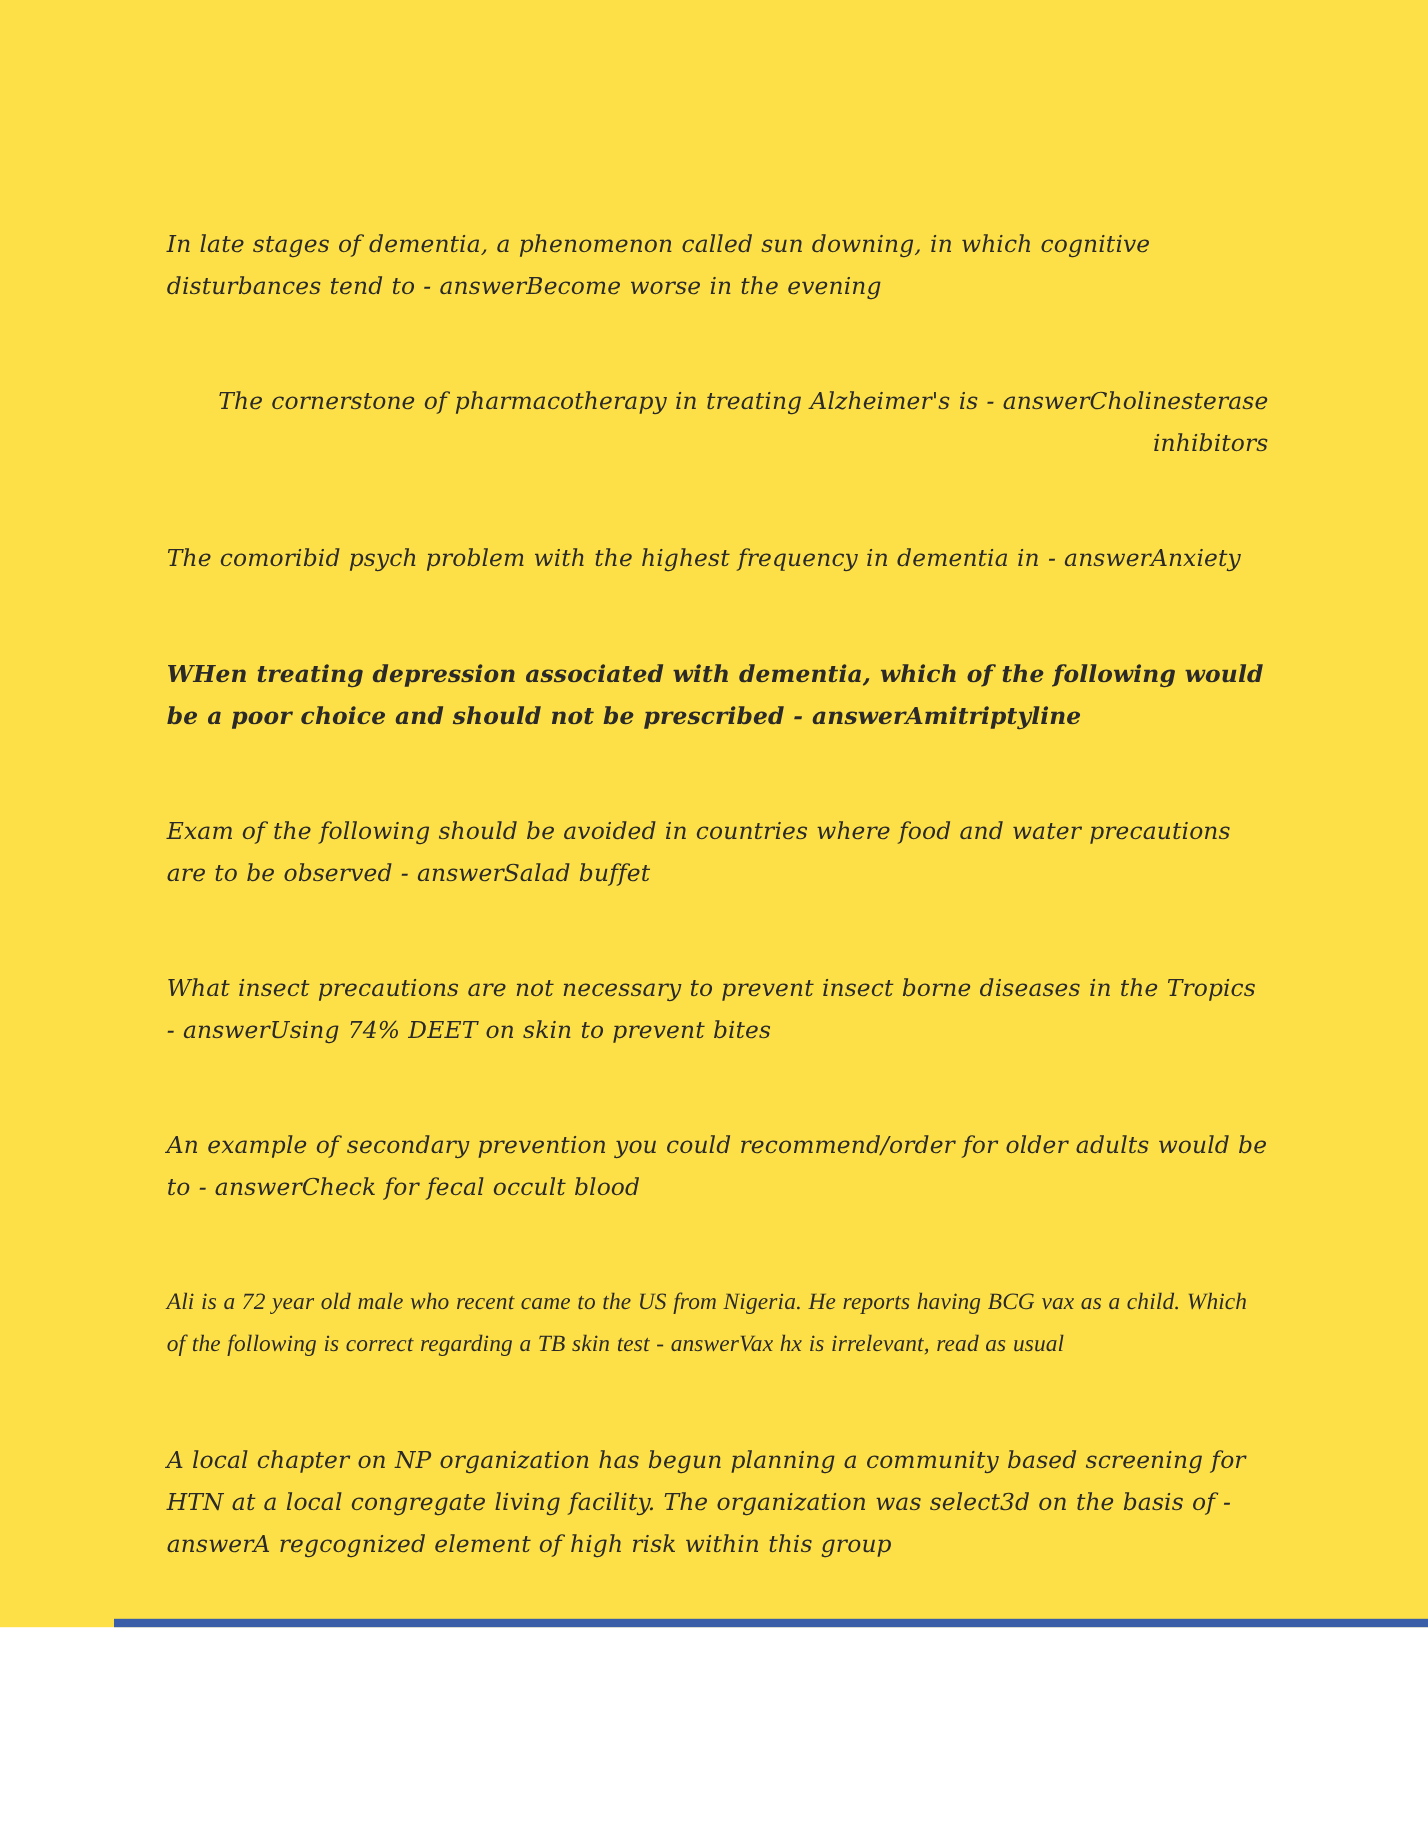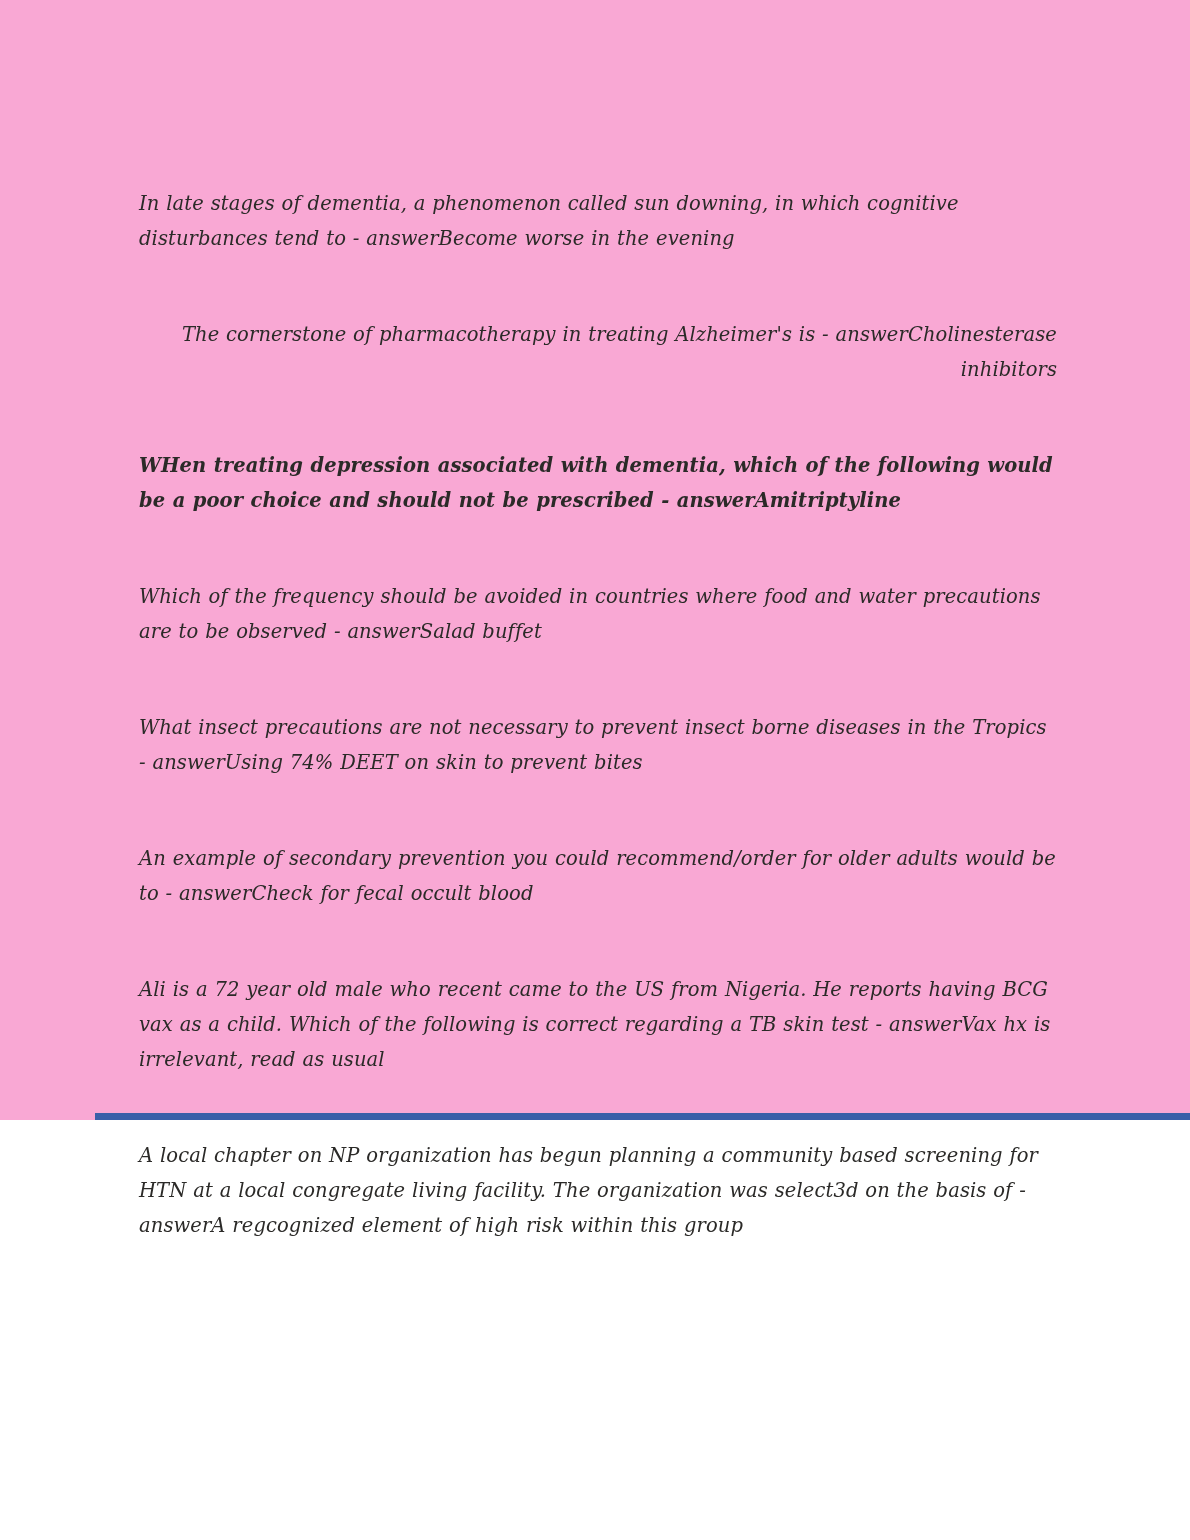--- a/index.html
+++ b/index.html
@@ -12,22 +12,22 @@
     height: 1540px;
     position: relative;
     overflow: hidden;
     font-family: "DejaVu Serif", "Liberation Serif", serif;
   }
   .page {
     position: absolute;
     top: 0;
     left: 0;
     width: 1190px;
-    height: 1120px;
-    background: #f9a8d4;
+    height: 1356px;
+    background: #fde047;
   }
   .content {
     position: absolute;
     top: 186px;
     left: 139px;
     width: 918px;
   }
   .qa {
     font-style: italic;
     font-size: 19.5px;
@@ -46,21 +46,22 @@
     
   }
 </style>
 </head>
 <body style="background: rgb(255, 255, 255);">
 
 <div class="page">
   <div class="content">
     <p class="qa" style="color: rgb(43, 42, 40);">In late stages of dementia, a phenomenon called sun downing, in which cognitive disturbances tend to - answerBecome worse in the evening</p>
     <p class="qa" style="color: rgb(43, 42, 40); text-align: right;">The cornerstone of pharmacotherapy in treating Alzheimer's is - answerCholinesterase inhibitors</p>
+    <p class="qa" style="color: rgb(43, 42, 40);">The comoribid psych problem with the highest frequency in dementia in - answerAnxiety</p>
     <p class="qa" style="color: rgb(43, 42, 40); font-weight: bold;">WHen treating depression associated with dementia, which of the following would be a poor choice and should not be prescribed - answerAmitriptyline</p>
-    <p class="qa" style="color: rgb(43, 42, 40);">Which of the frequency should be avoided in countries where food and water precautions are to be observed - answerSalad buffet</p>
+    <p class="qa" style="color: rgb(43, 42, 40);">Exam of the following should be avoided in countries where food and water precautions are to be observed - answerSalad buffet</p>
     <p class="qa" style="color: rgb(43, 42, 40);">What insect precautions are not necessary to prevent insect borne diseases in the Tropics - answerUsing 74% DEET on skin to prevent bites</p>
     <p class="qa" style="color: rgb(43, 42, 40);">An example of secondary prevention you could recommend/order for older adults would be to - answerCheck for fecal occult blood</p>
-    <p class="qa" style="color: rgb(43, 42, 40);">Ali is a 72 year old male who recent came to the US from Nigeria. He reports having BCG vax as a child. Which of the following is correct regarding a TB skin test - answerVax hx is irrelevant, read as usual</p>
+    <p class="qa" style="color: rgb(43, 42, 40); font-family: Liberation Serif, serif;">Ali is a 72 year old male who recent came to the US from Nigeria. He reports having BCG vax as a child. Which of the following is correct regarding a TB skin test - answerVax hx is irrelevant, read as usual</p>
     <p class="qa" style="color: rgb(43, 42, 40);">A local chapter on NP organization has begun planning a community based screening for HTN at a local congregate living facility. The organization was select3d on the basis of - answerA regcognized element of high risk within this group</p>
   </div>
   <div class="bottom-bar" style="background: rgb(58, 95, 168);"></div>
 </div>
 
 </body></html>

